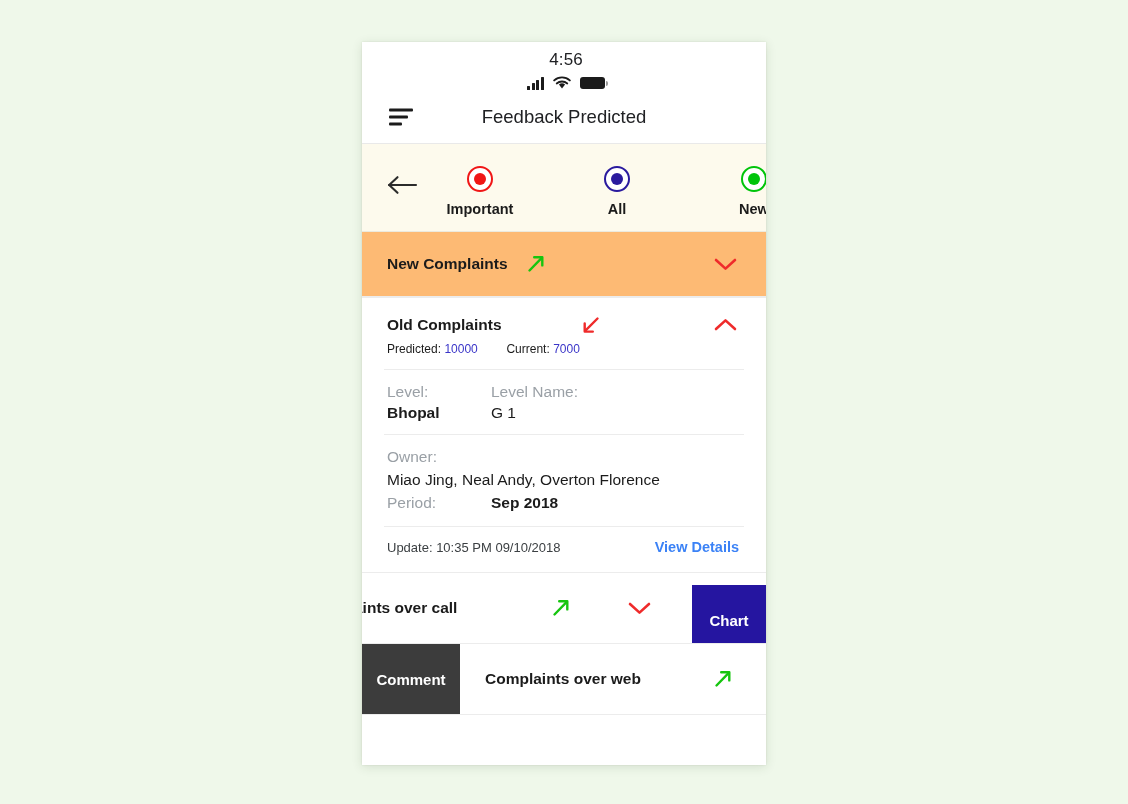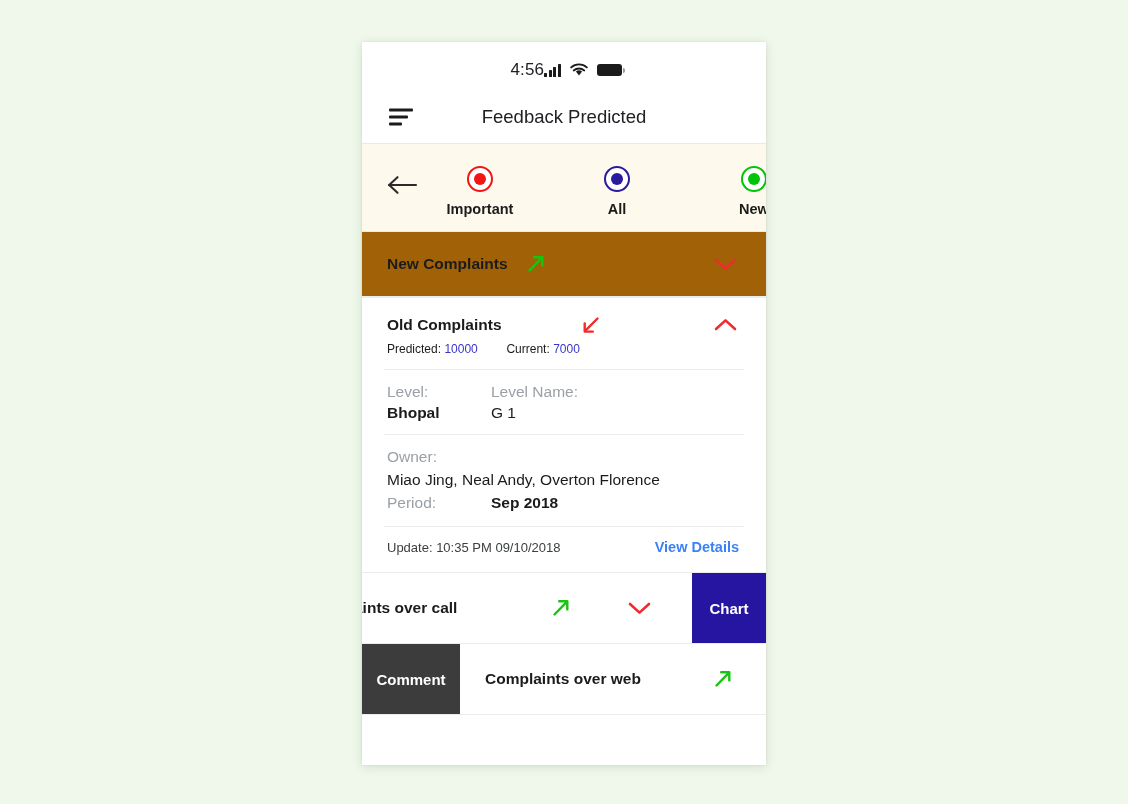--- a/index.html
+++ b/index.html
@@ -29,24 +29,25 @@
     background: #ffffff;
     overflow: hidden;
     box-shadow: 0 2px 10px rgba(40,60,30,0.13), 0 0 2px rgba(40,60,30,0.10);
   }
 
   
   .statusbar {
     height: 48px;
     display: flex;
     align-items: center;
-    justify-content: center;
+    justify-content: space-between;
     padding: 8px 22px 0 26px;
     box-sizing: border-box;
     background: #ffffff;
+    flex-direction: column;
   }
   .status-time {
     font-size: 17px;
     color: #202124;
     letter-spacing: .1px;
   }
   .status-icons {
     display: flex;
     align-items: center;
     gap: 9px;
@@ -167,21 +168,21 @@
   }
   .seg-label {
     margin-top: 9px;
     font-size: 14.5px;
     font-weight: bold;
     color: #1b1b1b;
   }
 
   
   .row {
-    background: #a16207;
+    background: #fdba74;
     border-bottom: 1px solid #ececec;
     position: relative;
   }
   .row-main {
     display: flex;
     align-items: center;
     height: 64px;
     padding: 0 0 0 25px;
     box-sizing: border-box;
   }
@@ -286,21 +287,21 @@
     background: #ffffff;
     border-bottom: 1px solid #ececec;
     overflow: hidden;
   }
   .swipe-left {
     
   }
   .swipe-left .action {
     position: absolute;
     right: 0;
-    top: 0;
+    top: 12px;
     width: 74px;
     height: 70px;
     background: #2515a0;
     color: #ffffff;
     display: flex;
     align-items: center;
     justify-content: center;
     font-size: 15px;
     font-weight: bold;
   }

